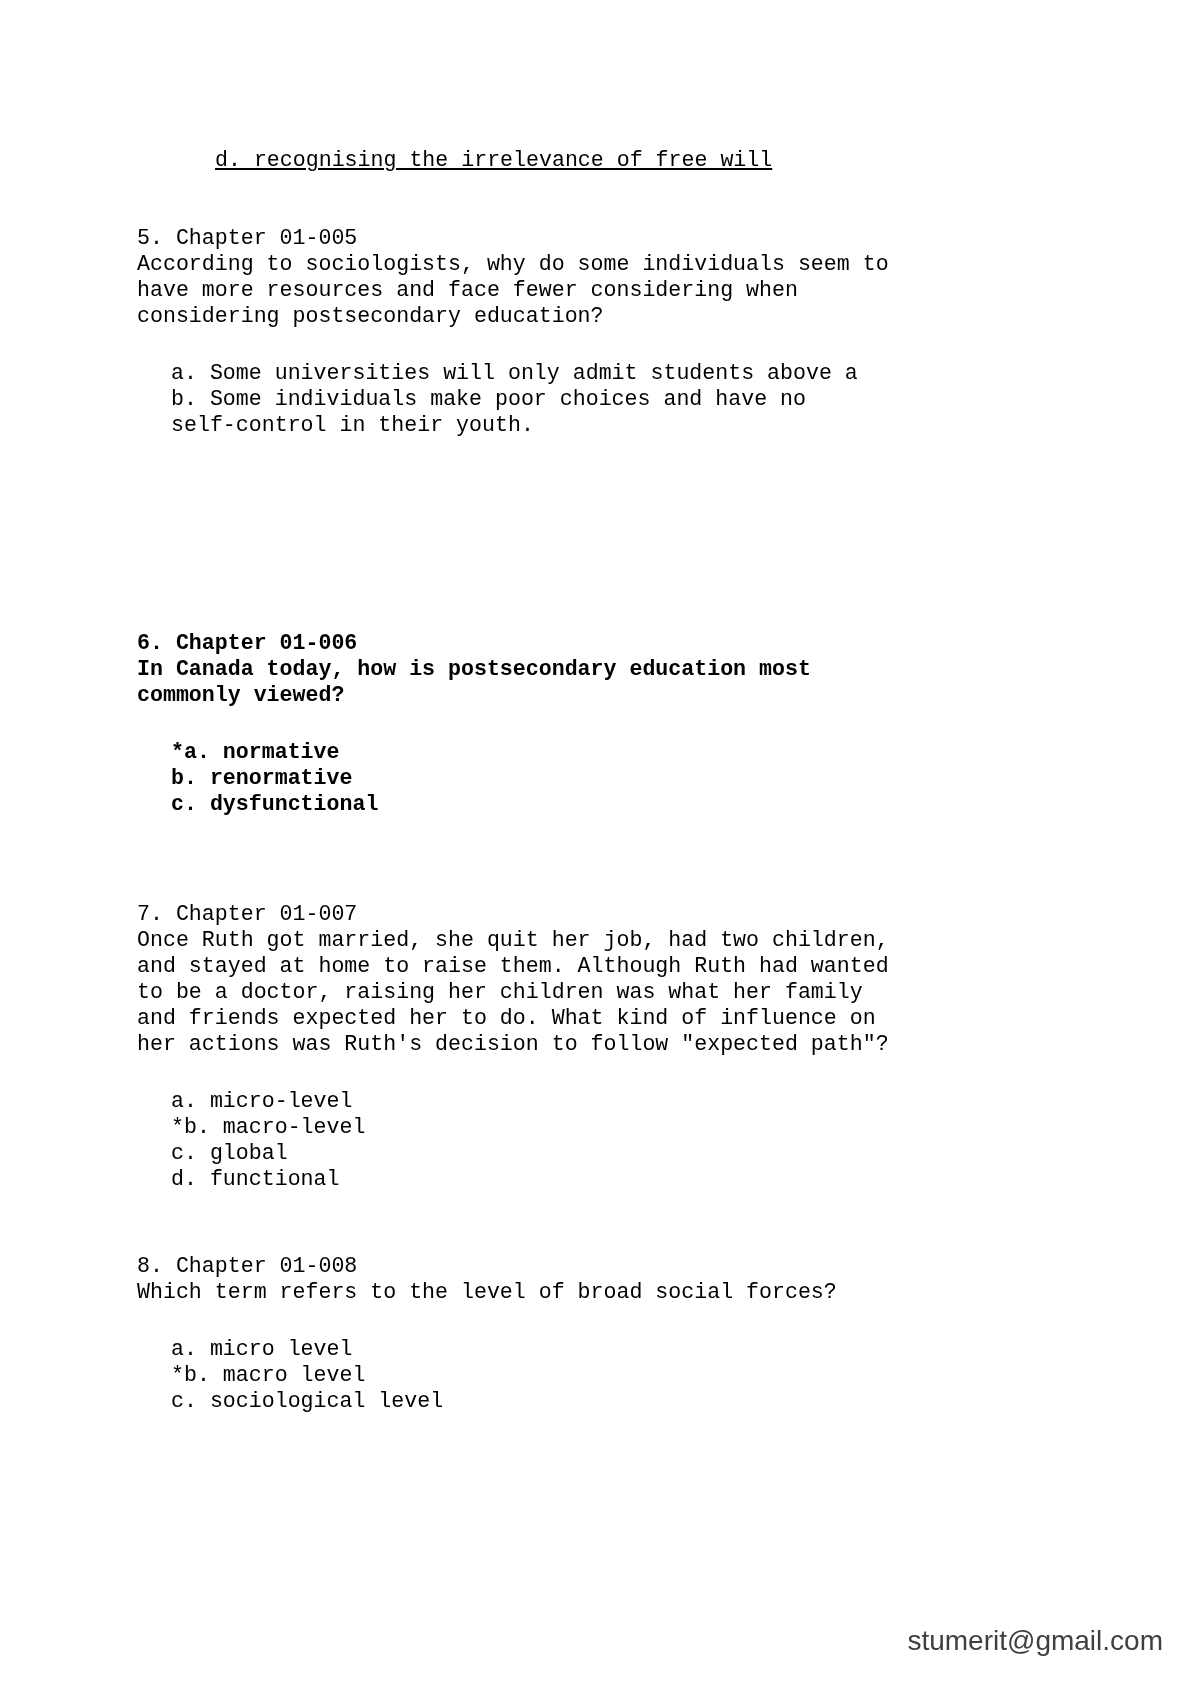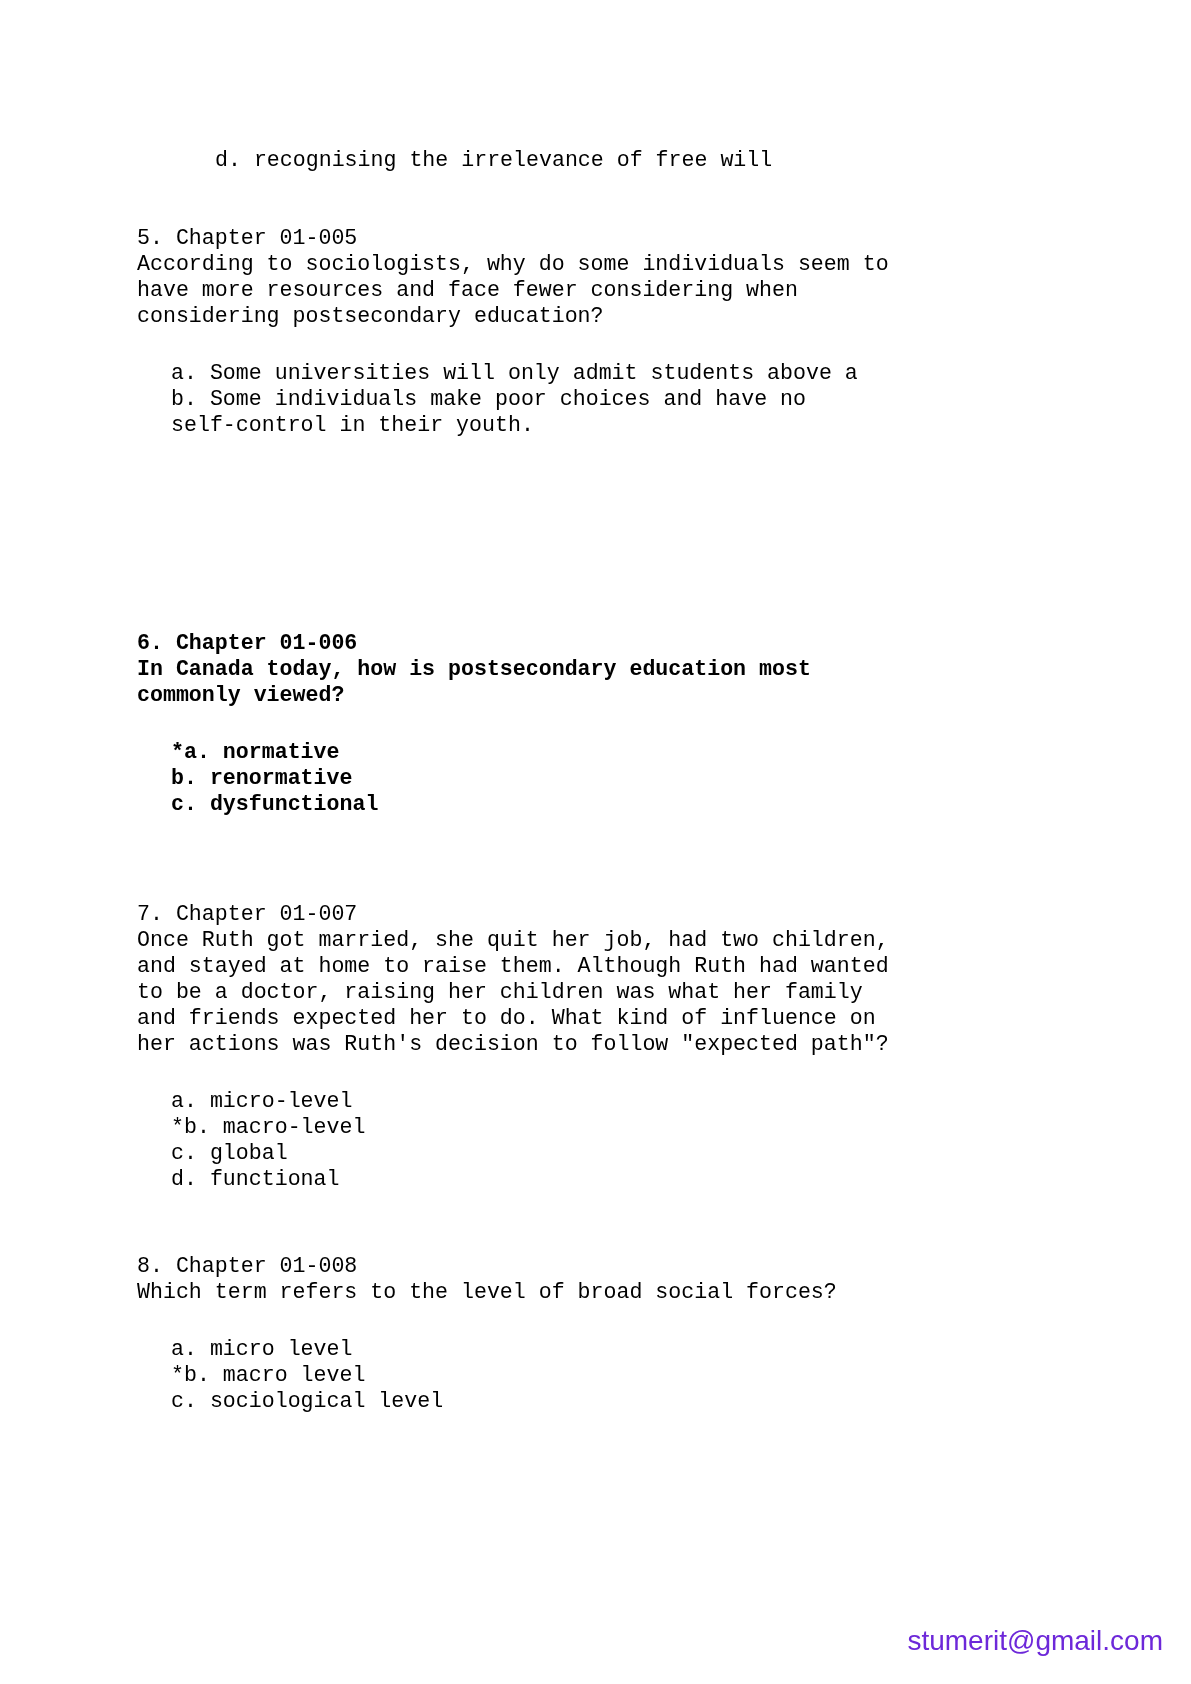--- a/index.html
+++ b/index.html
@@ -20,20 +20,21 @@
   }
   .line {
     white-space: pre;
     height: 26px;
   }
   
   .partial-block {
     position: absolute;
     left: 215px;
     top: 147px;
+    text-decoration: underline;
   }
   
   .question {
     position: absolute;
     left: 137px;
   }
   #questions .question:nth-child(1) { top: 225px; }
   #questions .question:nth-child(2) { top: 630px; font-weight: bold; }
   #questions .question:nth-child(3) { top: 901px; }
   #questions .question:nth-child(4) { top: 1253px; }
@@ -41,21 +42,21 @@
     margin-top: 31px;
     margin-left: 34px;
   }
   .footer-email {
     position: absolute;
     top: 1624px;
     right: 28px;
     font-family: "Liberation Sans", sans-serif;
     font-size: 28px;
     line-height: 34px;
-    color: #6d28d9;
+    color: #404040;
   }
 </style>
 </head>
 <body>
 
 <div class="page">
 
   <div class="partial-block">
     <div class="line">d. recognising the irrelevance of free will</div>
   </div>

